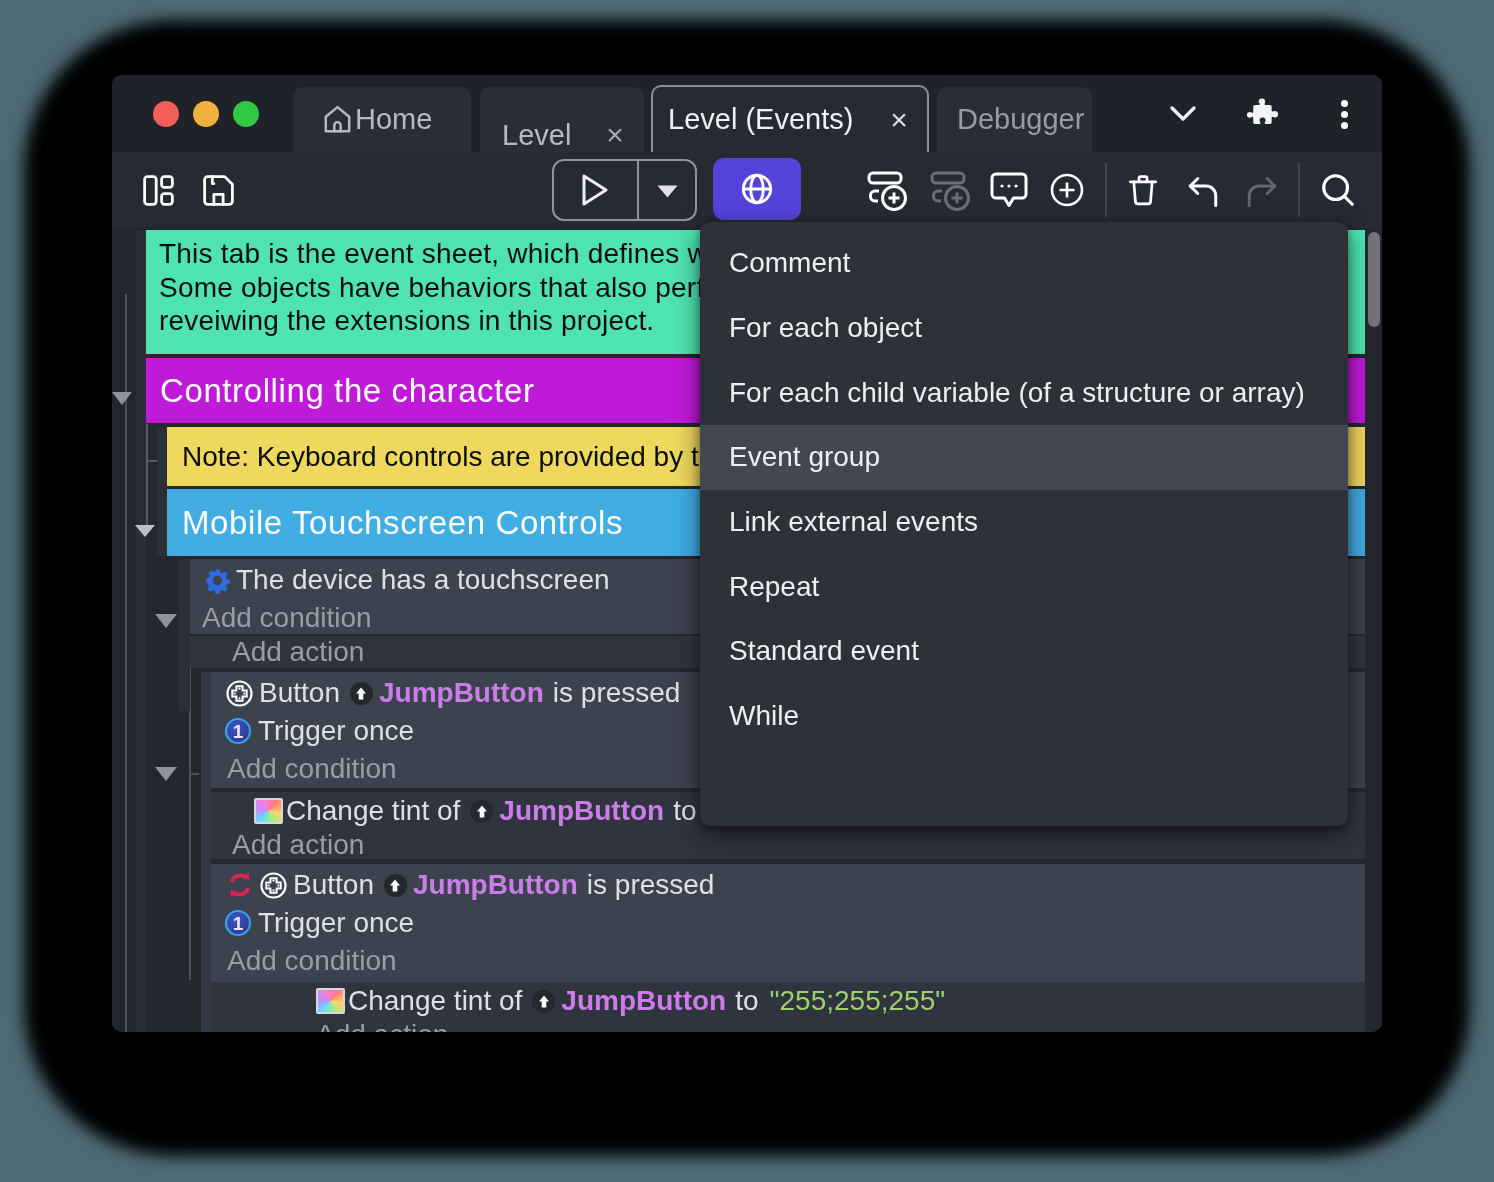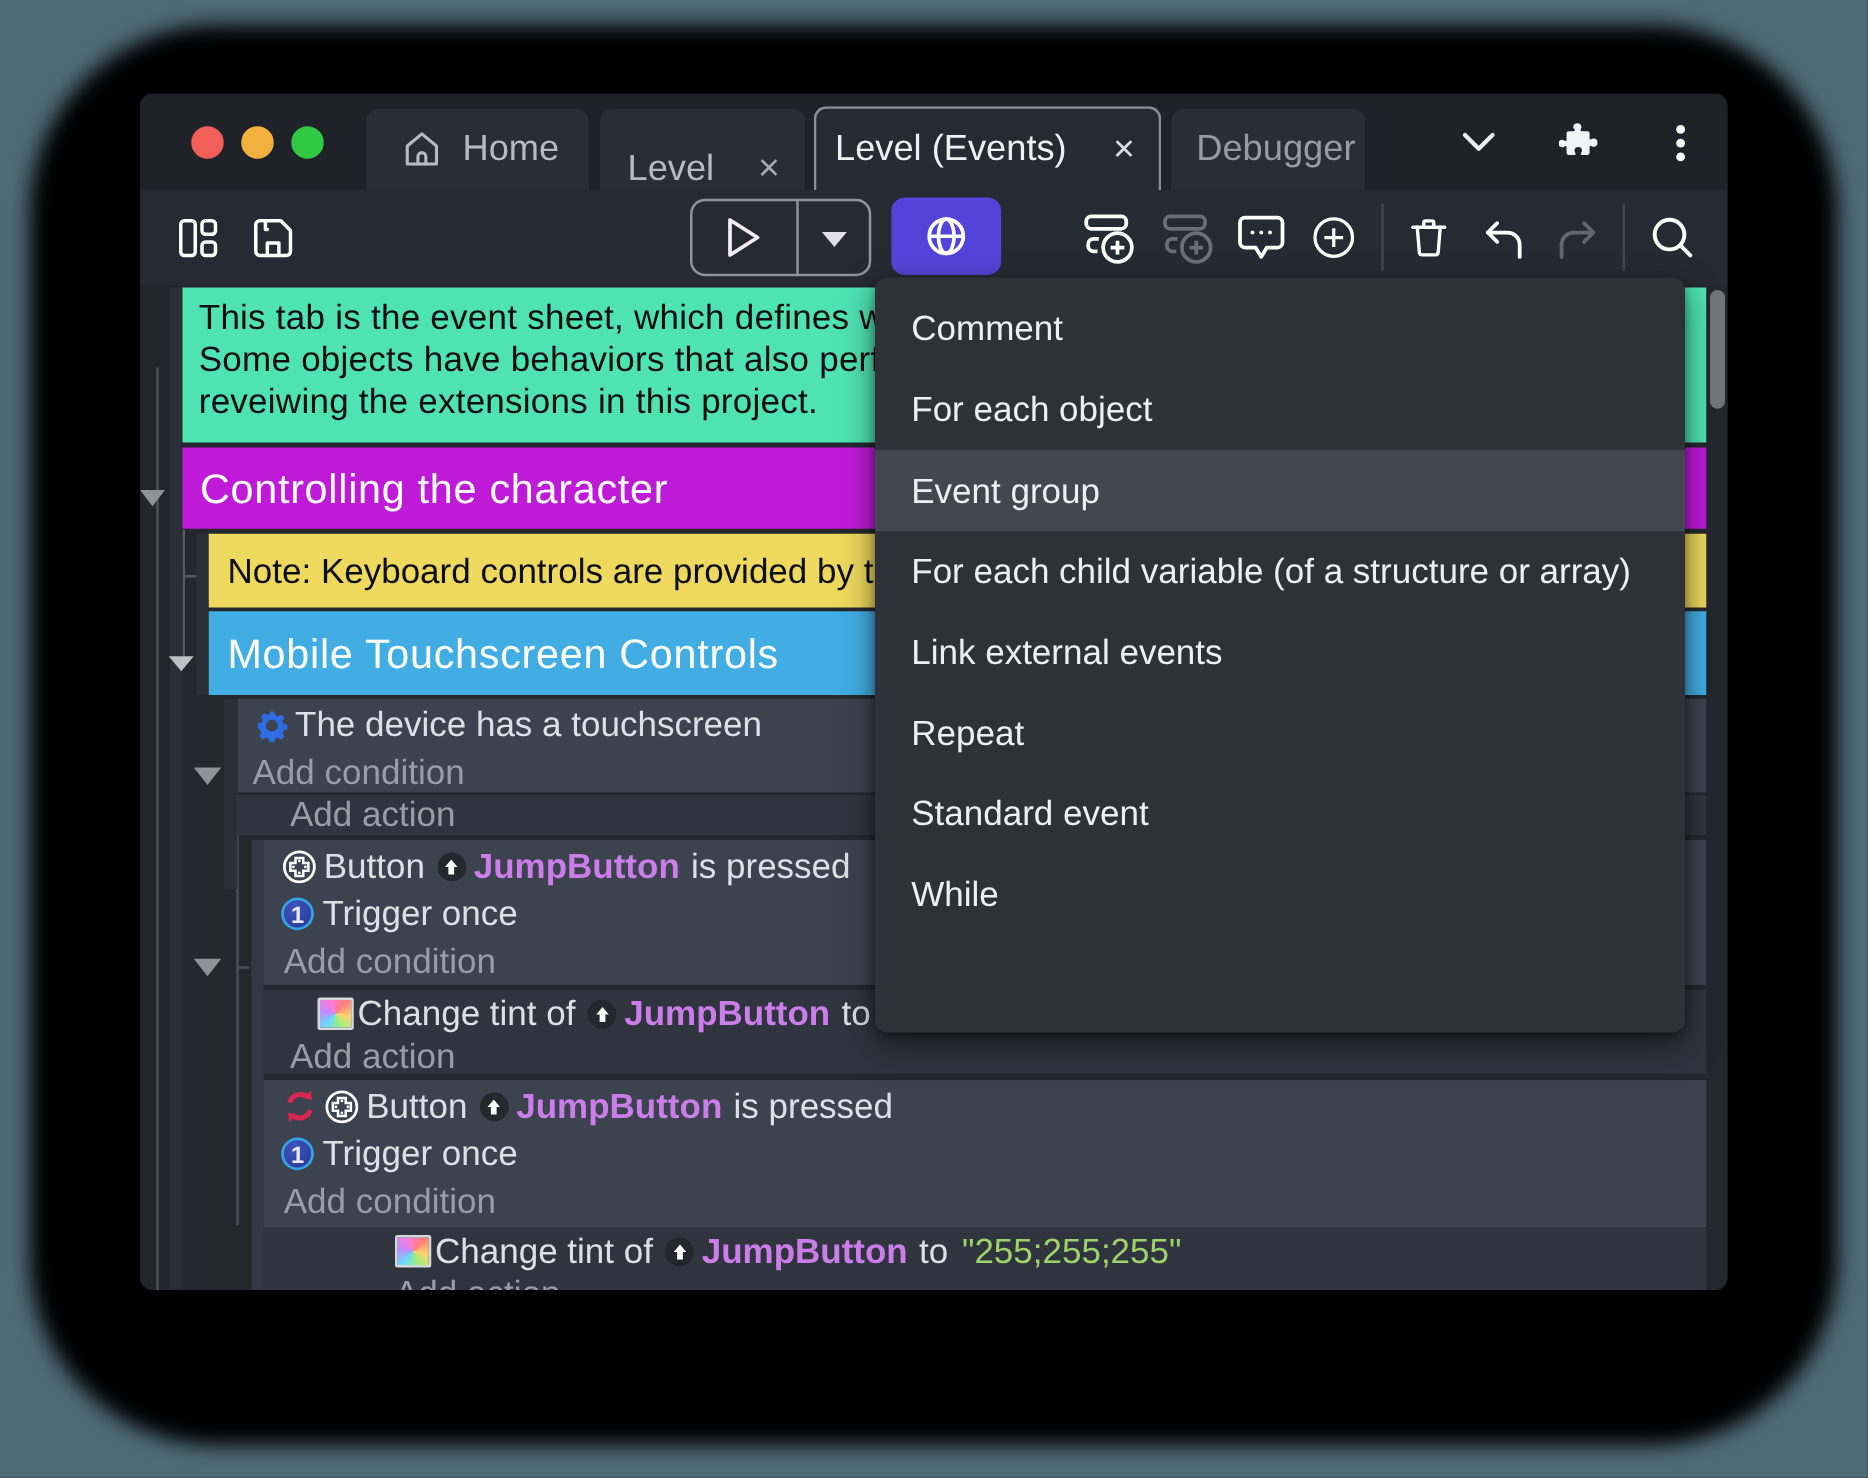--- a/index.html
+++ b/index.html
@@ -36,21 +36,21 @@
 
   <div id="tbar">
     <div class="light" style="left:41px; background:#f25f58;"></div>
     <div class="light" style="left:81px; background:#f2b13c;"></div>
     <div class="light" style="left:121px; background:#31c944;"></div>
     <div class="tab" style="left:181px; width:178px;">
       <svg style="margin-left:28px" width="33" height="33" viewBox="0 0 24 24" fill="none" stroke="#b6bac1" stroke-width="1.8" stroke-linejoin="round" stroke-linecap="round">
           <path d="M3.5 10 12 3l8.5 7v10.5h-17z"></path>
           <path d="M9.7 20.5v-4.3a2.3 2.3 0 0 1 4.6 0v4.3"></path>
         </svg>
-      <span style="margin-left:16px;">Home</span>
+      <span style="margin-left:1px;">Home</span>
     </div>
     <div class="tab" style="left:368px; width:164px;align-items:flex-end;">
       <span style="margin-left:22px;">Level</span>
       <span class="tabx" style="margin-left:35px;">×</span>
     </div>
     <div class="tab" style="left:539px; width:278px; background:#262a32; border:2px solid #8a8e96; border-bottom:none; color:#eef0f3; height:67px; top:10px;">
       <span style="margin-left:15px;">Level (Events)</span>
       <span class="tabx" style="margin-left:37px; color:#d9dce0;">×</span>
     </div>
     <div class="tab" style="left:825px; width:155px; color:#979ba3;">
@@ -294,19 +294,19 @@
       </div>
     </div>
 
     <div class="abs" style="left:1256px; top:4px; width:12px; height:95px; background:#717479; border-radius:6px;"></div>
   </div>
 </div>
 
 <div class="abs" style="left:700px; top:222px; width:648px; height:604px; background:#2e3138; border-radius:10px; box-shadow:0 10px 26px rgba(0,0,0,0.5), 0 2px 8px rgba(0,0,0,0.35); padding-top:9px; z-index:10;">
   <div class="mi">Comment</div>
   <div class="mi">For each object</div>
+  <div class="mi">For each child variable (of a structure or array)</div>
   <div class="mi" style="background:#43474f;">Event group</div>
-  <div class="mi">For each child variable (of a structure or array)</div>
   <div class="mi">Link external events</div>
   <div class="mi">Repeat</div>
   <div class="mi">Standard event</div>
   <div class="mi">While</div>
 </div>
 
 </body></html>

